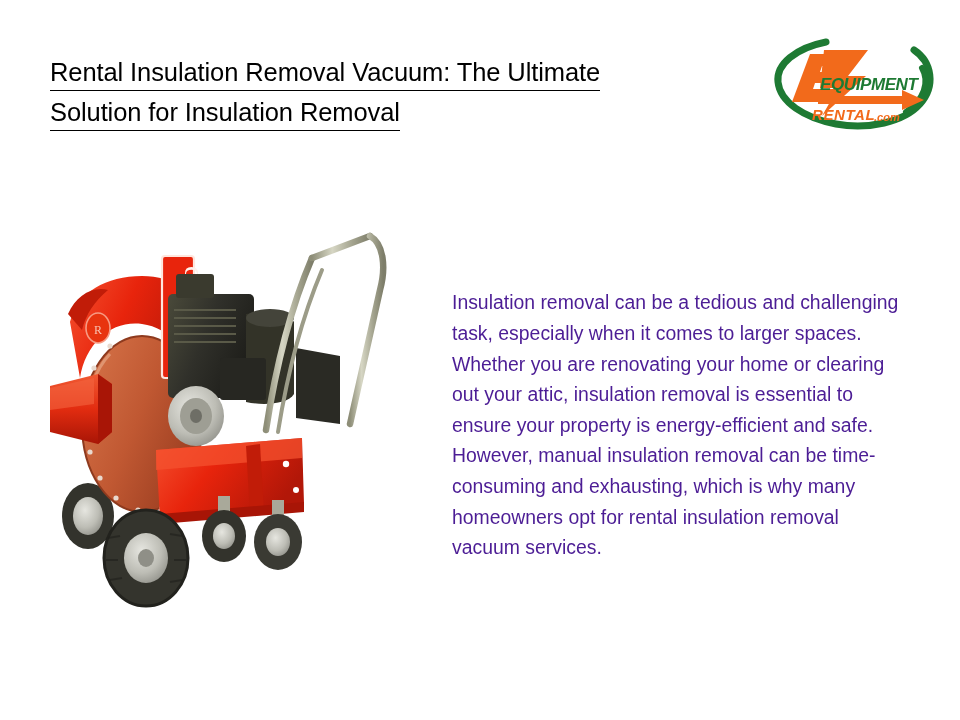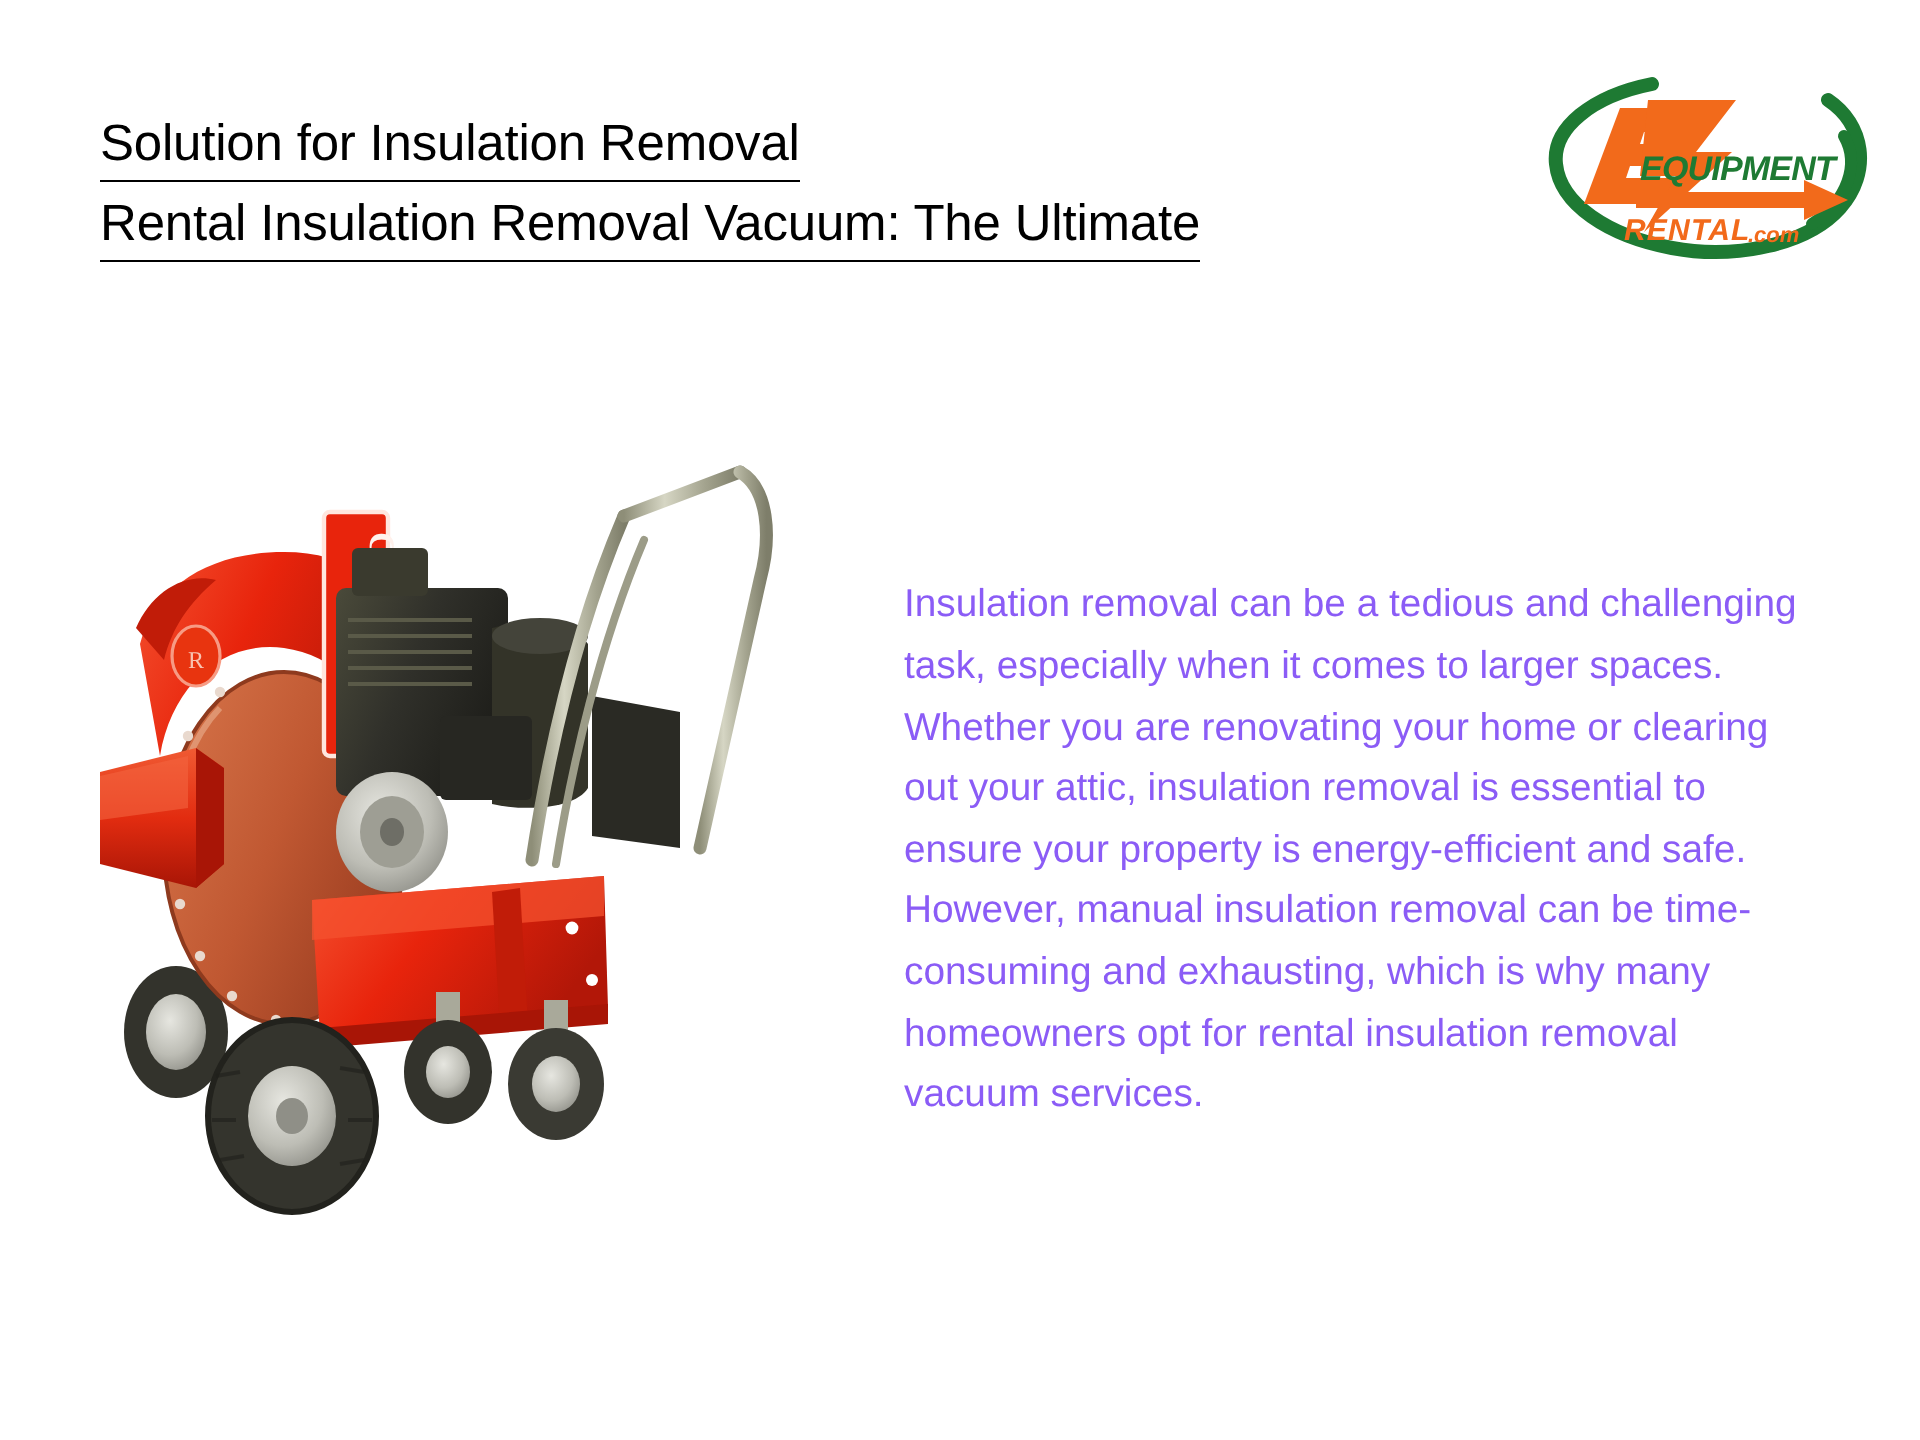--- a/index.html
+++ b/index.html
@@ -36,39 +36,39 @@
   .logo{
     position:absolute;left:764px;top:28px;width:176px;height:112px;text-align:right;
   }
   .logo svg{display:block;width:176px;height:112px;}
 
   
   .body-text{
     position:absolute;left:452px;top:268px;width:452px;
     font-size:19.4px;
     line-height:30.6px;
-    color:#8b5cf6;
+    color:#4c1d95;
     text-align:left;
     font-weight:400;
   }
 
   
   .photo{
     position:absolute;left:50px;top:218px;width:360px;height:392px;
   }
   .photo svg{display:block;width:360px;height:392px;}
 </style>
 </head>
 <body>
 
 <div class="slide">
 
   <div class="title-block">
+    <div class="title-line"><span class="u">Rental Insulation Removal Vacuum: The Ultimate</span></div>
     <div class="title-line"><span class="u">Solution for Insulation Removal</span></div>
-    <div class="title-line"><span class="u">Rental Insulation Removal Vacuum: The Ultimate</span></div>
   </div>
 
   <div class="logo">
     <svg viewBox="0 0 176 112" xmlns="http://www.w3.org/2000/svg">
 
       <g>
         <path d="M150 22 C168 34 172 58 156 76 C140 94 104 102 72 96 C40 90 16 74 14 54 C12 36 32 20 62 14" fill="none" stroke="#1E7A33" stroke-width="7" stroke-linecap="round"></path>
         <path d="M158 40 C166 54 160 72 142 84" fill="none" stroke="#1E7A33" stroke-width="6" stroke-linecap="round"></path>
       </g>
 

